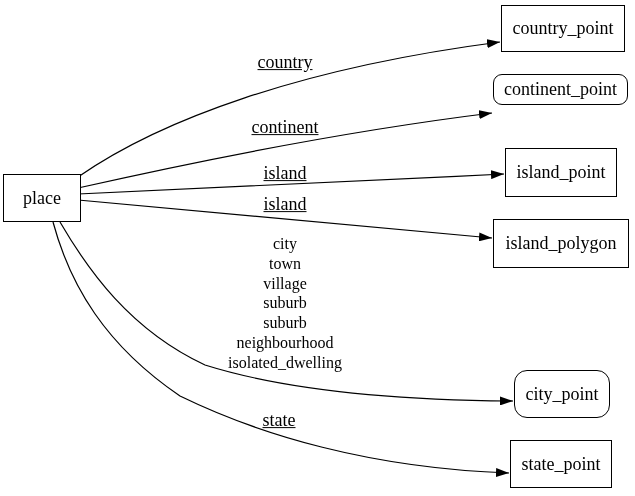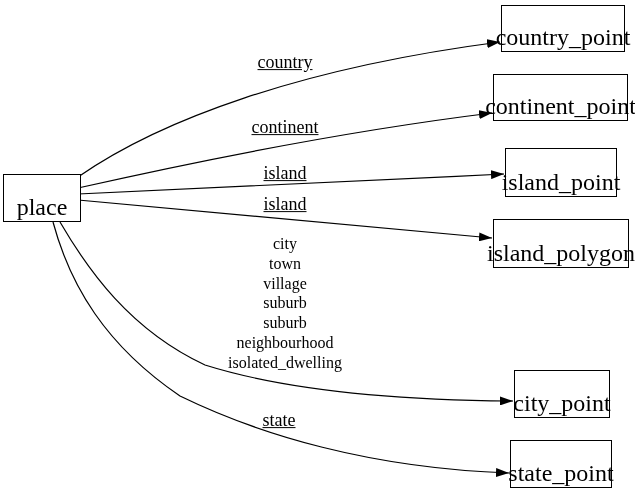--- a/index.html
+++ b/index.html
@@ -20,23 +20,23 @@
     position: absolute;
     left: 0; top: 0;
     width: 635px; height: 496px;
   }
   .node {
     position: absolute;
     box-sizing: border-box;
     border: 1.5px solid #000000;
     background: #ffffff;
     display: flex;
-    align-items: flex-end;
+    align-items: center;
     justify-content: center;
-    font-size: 24px;
+    font-size: 18px;
     white-space: nowrap;
   }
   .edge-label {
     position: absolute;
     transform: translate(-50%, -50%);
     font-size: 18px;
     white-space: nowrap;
     text-align: center;
     line-height: 19.8px;
     text-decoration: underline;
@@ -72,33 +72,33 @@
   </svg>
 
   <div class="node" style="left:3px; top:174px; width:78px; height:48px;">
     <span>place</span>
   </div>
 
   <div class="node" style="left:501px; top:5px; width:124px; height:47px;">
     <span>country_point</span>
   </div>
 
-  <div class="node" style="left:493px; top:74px; width:135px; height:47px;">
+  <div class="node" style="left:493px; top:74px; width:135px; height:31px;border-radius:9px;">
     <span>continent_point</span>
   </div>
 
   <div class="node" style="left:505px; top:148px; width:112px; height:49px;">
     <span>island_point</span>
   </div>
 
   <div class="node" style="left:493px; top:219px; width:136px; height:49px;">
     <span>island_polygon</span>
   </div>
 
-  <div class="node" style="left:514px; top:370px; width:96px; height:48px;">
+  <div class="node" style="left:514px; top:370px; width:96px; height:48px;border-radius:13px;">
     <span>city_point</span>
   </div>
 
   <div class="node" style="left:510px; top:440px; width:102px; height:48px;">
     <span>state_point</span>
   </div>
 
   <div class="edge-label" style="left:285px; top:63px;">country</div>
 
   <div class="edge-label" style="left:285px; top:128px;">continent</div>

